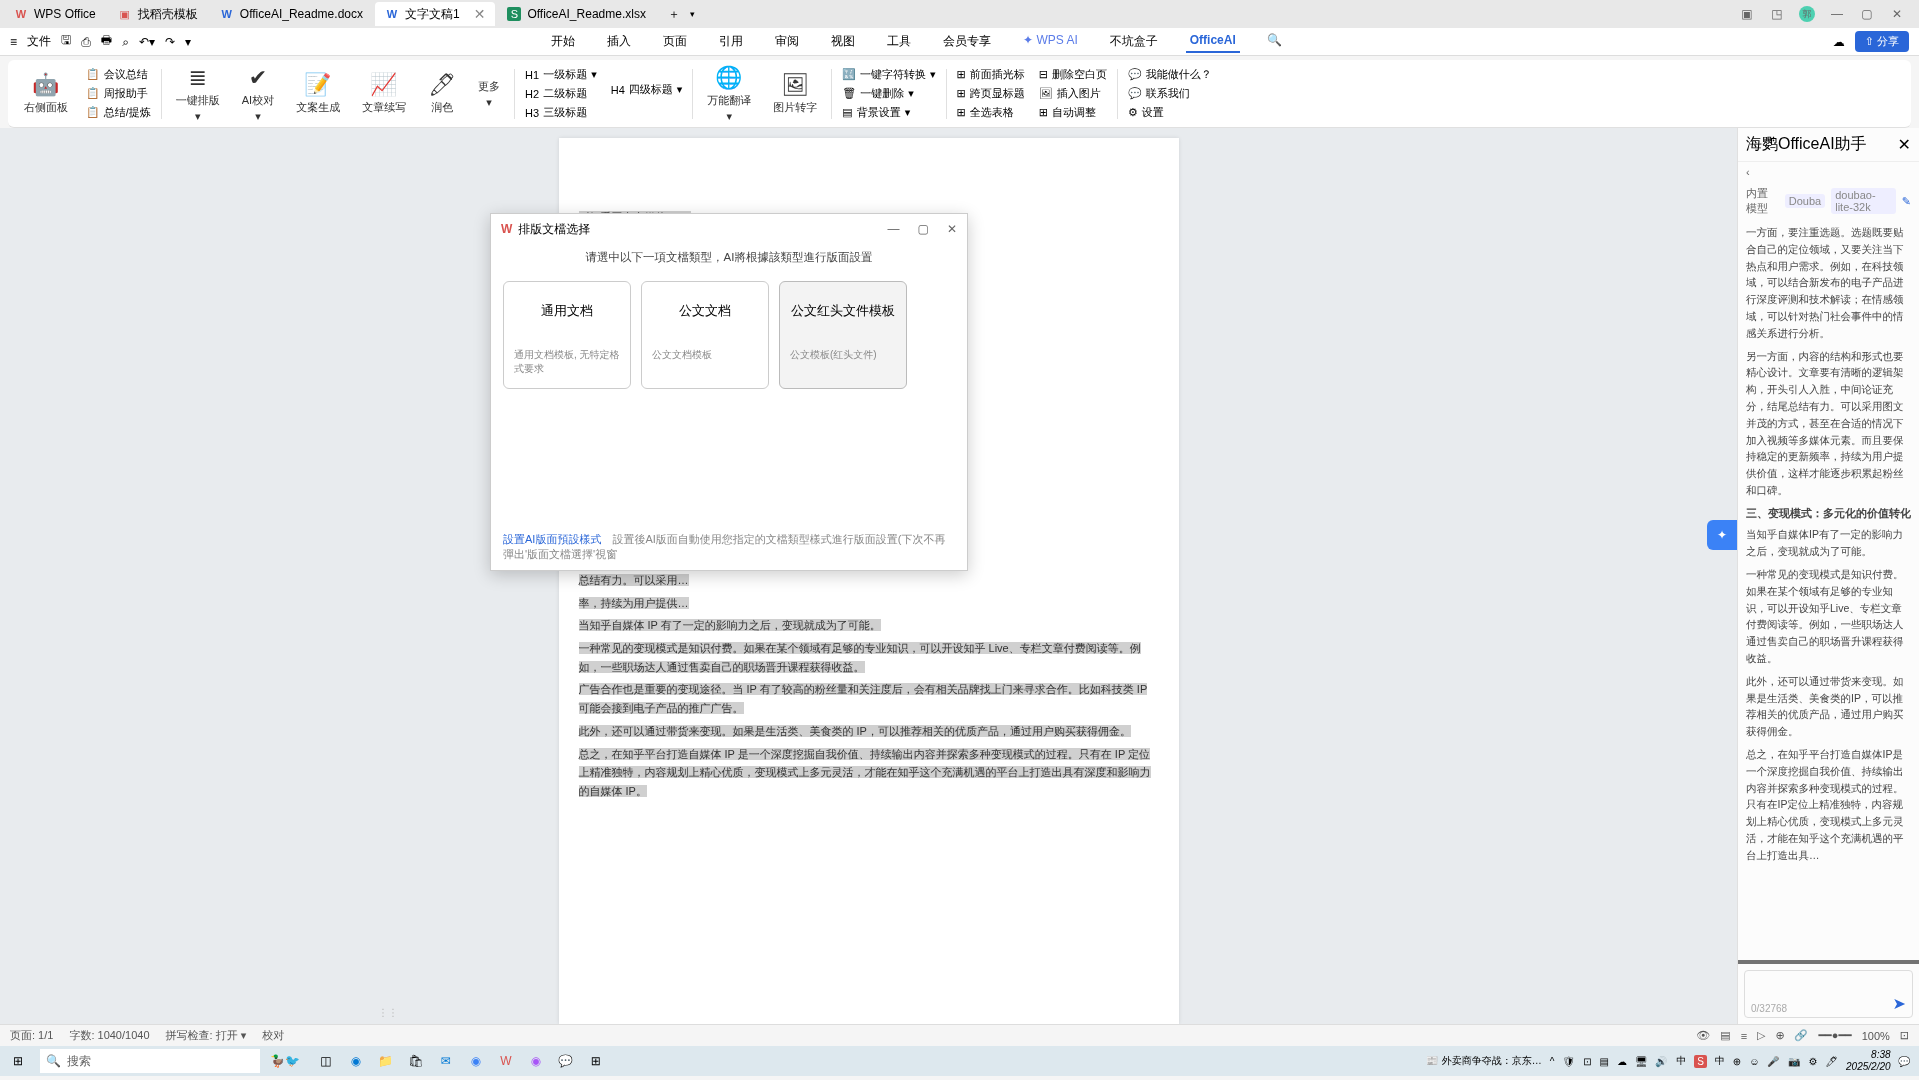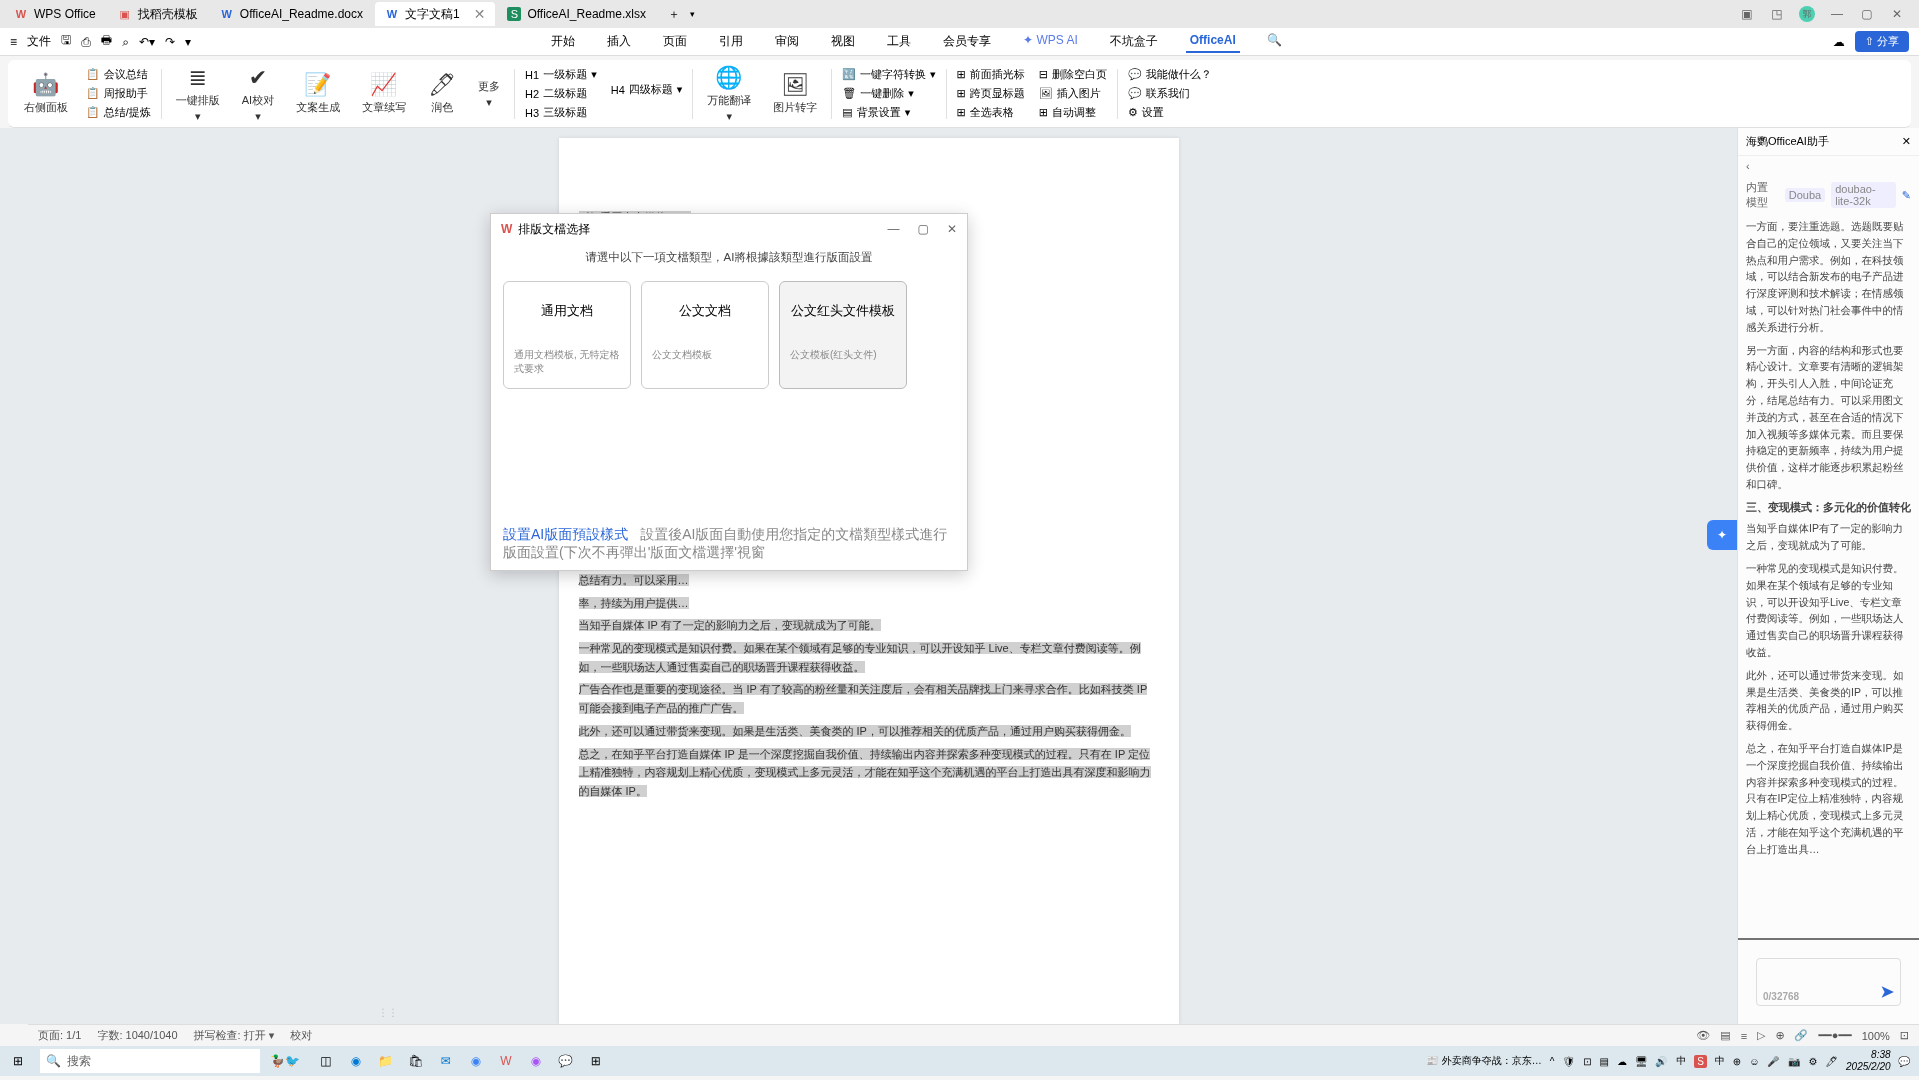--- a/index.html
+++ b/index.html
@@ -37,57 +37,57 @@
 
 .main { display: flex; height: calc(1080px - 28px - 28px - 76px - 22px - 30px); }
 .doc-area { flex: 1; background: #e8ebee; overflow: hidden; position: relative; display: flex; justify-content: center; }
 .page { width: 620px; background: #fff; margin-top: 10px; padding: 70px 20px 40px 20px; font-size: 11px; line-height: 1.7; color: #333; box-shadow: 0 0 4px rgba(0,0,0,.1); }
 .page p { margin-bottom: 4px; }
 .page .sel { background: #d0d0d0; }
 .page b { font-weight: bold; }
 
 
 .sidepanel { width: 182px; background: #fcfcfc; border-left: 1px solid #e0e0e0; display: flex; flex-direction: column; }
-.sp-head { padding: 6px 8px; font-size: 11px; border-bottom: 1px solid #eee; display: flex; justify-content: space-between; align-items: center; }
+.sp-head { padding: 6px 8px; font-size: 16px; border-bottom: 1px solid #eee; display: flex; justify-content: space-between; align-items: center; }
 .sp-modelrow { padding: 4px 8px; font-size: 11px; color: #666; display: flex; gap: 6px; align-items: center; }
 .sp-modelrow .m { background: #eef; padding: 1px 4px; border-radius: 3px; color: #888; }
 .sp-body { flex: 1; overflow: auto; padding: 4px 8px; font-size: 10.5px; line-height: 1.6; color: #444; }
 .sp-body p { margin-bottom: 6px; }
 .sp-body h4 { font-size: 11px; margin: 6px 0 4px 0; }
-.sp-input { border-top: 2px solid #737373; padding: 18px; font-weight: bold; }
+.sp-input { border-top: 4px solid #737373; padding: 6px; }
 .sp-input .box { border: 1px solid #ddd; border-radius: 4px; height: 48px; position: relative; }
 .sp-input .count { position: absolute; bottom: 3px; left: 6px; font-size: 10px; color: #aaa; }
 .sp-input .send { position: absolute; bottom: 4px; right: 6px; color: #2a66d8; font-size: 16px; }
 
 
 .floatbtn { position: absolute; right: 182px; top: 520px; width: 30px; height: 30px; background: #3b82f6; border-radius: 6px 0 0 6px; display: flex; align-items: center; justify-content: center; color: #fff; }
 
 
-.statusbar { height: 22px; background: #f5f5f5; display: flex; align-items: center; padding: 0 10px; font-size: 11px; color: #555; gap: 16px; border-top: 1px solid #ddd; margin-left: 28px; }
+.statusbar { height: 22px; background: #f5f5f5; display: flex; align-items: center; padding: 0 10px; font-size: 11px; color: #555; gap: 16px; border-top: 1px solid #ddd; }
 .statusbar .sright { margin-left: auto; display: flex; gap: 10px; align-items: center; }
 
 
 .taskbar { height: 30px; background: #dde8ee; display: flex; align-items: center; }
 .taskbar .start { width: 36px; height: 30px; display: flex; align-items: center; justify-content: center; }
 .taskbar .search { flex: 0 0 220px; height: 24px; background: #fff; margin: 0 4px; display: flex; align-items: center; padding: 0 6px; gap: 6px; color: #666; }
 .taskbar .apps { display: flex; gap: 2px; padding: 0 6px; }
 .taskbar .apps span { width: 28px; height: 28px; display: flex; align-items: center; justify-content: center; }
 .taskbar .tray { margin-left: auto; display: flex; align-items: center; gap: 8px; padding-right: 8px; font-size: 10px; }
 .tray-time { text-align: right; line-height: 1.2; font-style: italic; }
 .dialog { position: absolute; left: 490px; top: 213px; width: 478px; height: 358px; background: #fff; border: 1px solid #ccc; box-shadow: 0 4px 16px rgba(0,0,0,.2); }
 .dlg-title { height: 30px; display: flex; align-items: center; padding: 0 10px; font-size: 12px; gap: 6px; }
 .dlg-winbtn { margin-left: auto; display: flex; gap: 18px; }
 .dlg-winbtn span { cursor: pointer; color: #666; }
 .dlg-sub { padding: 6px 12px; font-size: 11.5px; color: #444; text-align: center; }
 .dlg-cards { display: flex; gap: 10px; padding: 10px 12px; }
 .card { width: 128px; height: 108px; border: 1px solid #ccc; border-radius: 6px; padding: 10px 10px; cursor: pointer; display: flex; flex-direction: column; }
 .card.sel { background: #f3f3f3; border-color: #bbb; }
 .card .ctitle { font-size: 13px; text-align: center; margin-top: 10px; margin-bottom: 28px; font-weight: 400; }
 .card .cdesc { font-size: 10px; color: #888; line-height: 1.4; }
-.dlg-foot { position: absolute; bottom: 8px; left: 12px; right: 12px; font-size: 14px; color: #888; }
+.dlg-foot { position: absolute; bottom: 8px; left: 12px; right: 12px; font-size: 11px; color: #888; }
 .dlg-foot a { color: #2a66d8; text-decoration: none; margin-right: 8px; }
 
 
 .ico-w { color: #d9534f; font-weight: bold; }
 .ico-d { color: #d9534f; }
 .ico-wd { color: #2a66d8; font-weight: bold; }
 .ico-s { background: #1e8e5e; color: #fff; width: 14px; height: 14px; border-radius: 2px; font-size: 9px; text-align: center; line-height: 14px; }
 .drag-handle { position: absolute; left: 378px; bottom: 6px; color: #bbb; font-size: 10px; }
 </style>
 </head>

